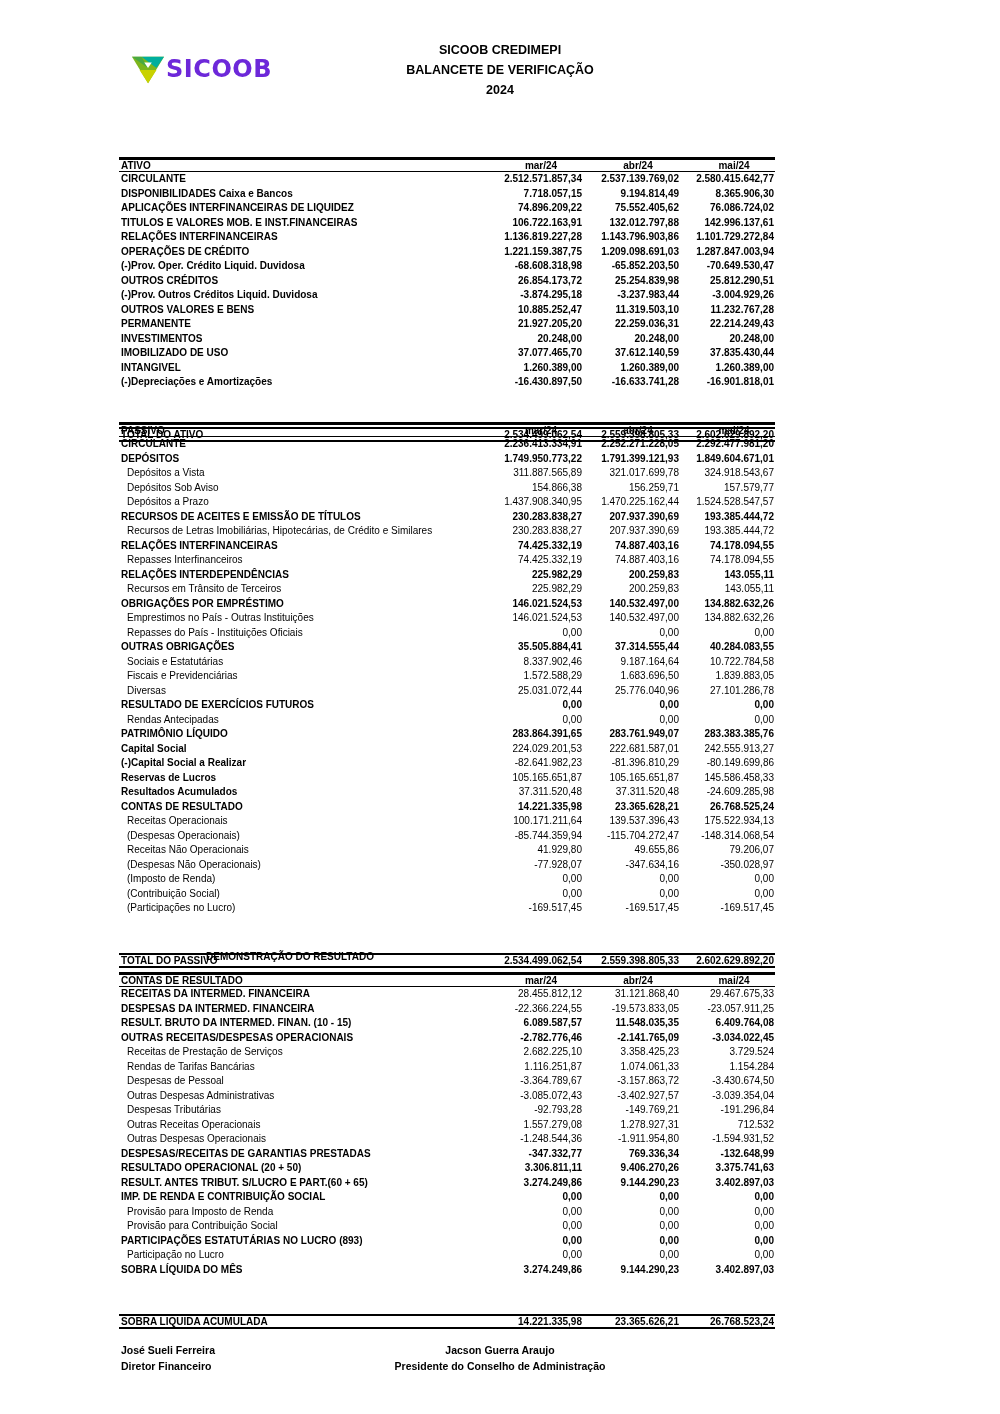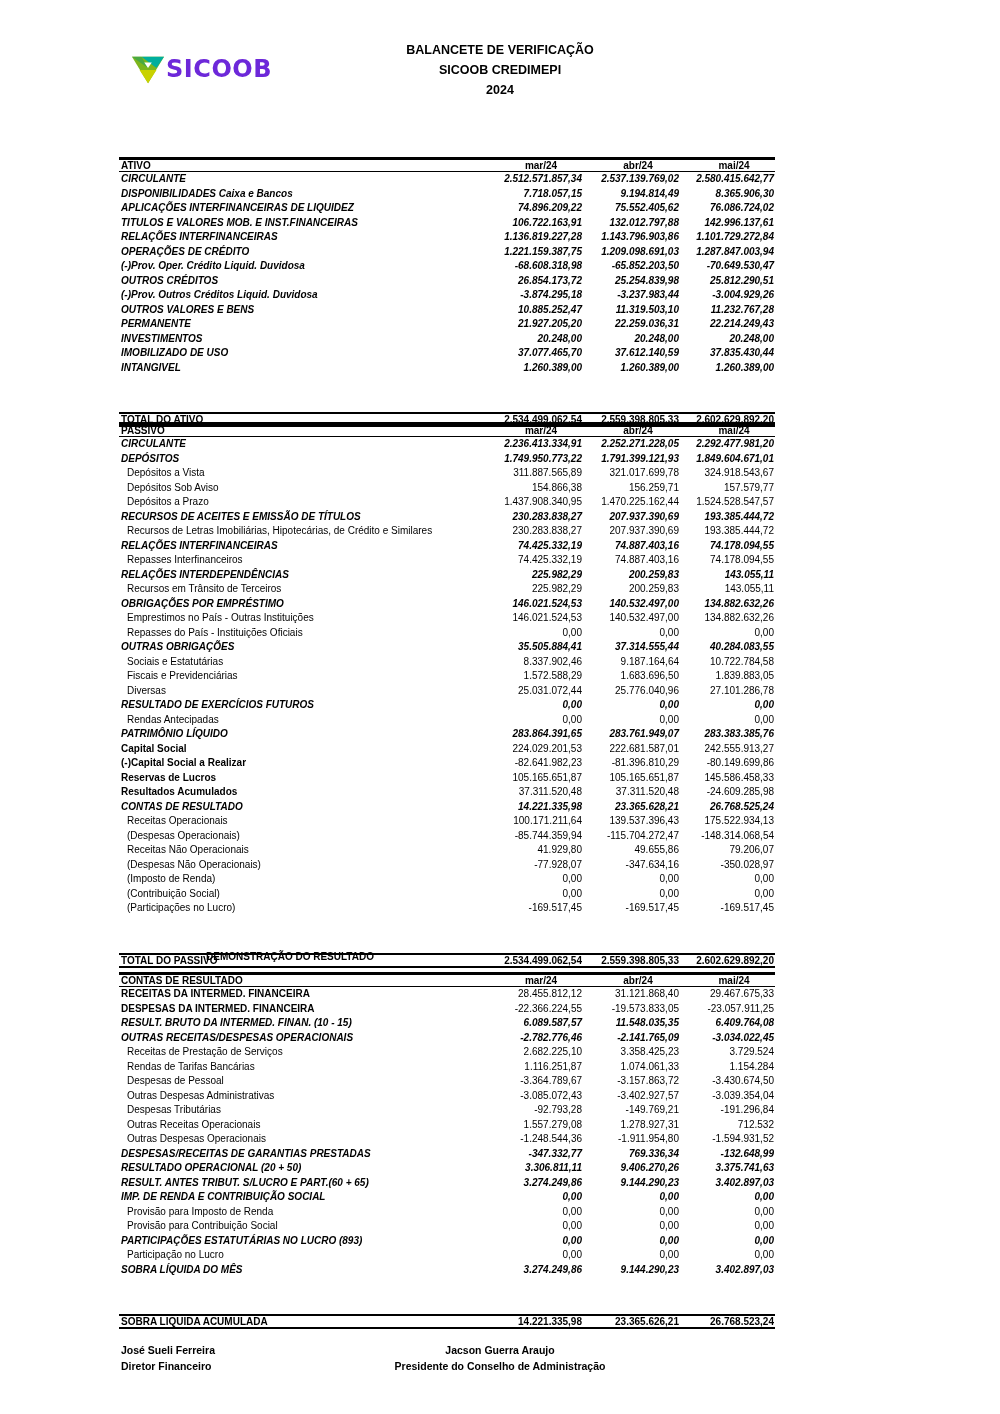--- a/index.html
+++ b/index.html
@@ -9,21 +9,21 @@
   .logo svg { width: 34px; height: 30px; }
   .logo-text { font-family: "DejaVu Sans", sans-serif; font-weight: bold; font-size: 24px; color: #6d28d9; letter-spacing: 0.5px; margin-left: 2px; }
   .title-block { position: absolute; left: 350px; top: 40px; width: 300px; text-align: center; font-weight: bold; font-size: 12.5px; line-height: 20px; }
   .tbl { position: absolute; left: 119px; width: 656px; font-size: 10px; }
   .row { display: flex; height: 14.5px; line-height: 14.5px; white-space: nowrap; }
   .row .lbl { flex: 1; padding-left: 2px; overflow: hidden; }
   .row .v { width: 97px; text-align: right; padding-right: 1px; }
   .row .v:last-child { width: 95px; }
   .row.hdr { border-top: 3px solid #000; border-bottom: 1px solid #000; height: 15px; line-height: 13px; font-weight: bold; align-items: center; }
   .row.hdr .v { text-align: center; padding-left: 14px; }
-  .row.b { font-weight: bold; font-style: italic; }
+  .row.b { font-weight: bold; }
   .row.sub .lbl { padding-left: 8px; }
   .row.total { font-weight: bold; border-top: 2px solid #000; border-bottom: 2px solid #000; height: 15px; line-height: 12px; margin-top: 37px; }
   .section-title { position: absolute; left: 206px; top: 951px; font-size: 10px; font-weight: bold; }
   .sig { position: absolute; font-weight: bold; font-size: 10.5px; line-height: 16px; }
   .sig.left { left: 121px; top: 1342px; }
   .sig.center { left: 370px; top: 1330px; width: 260px; text-align: center; margin-top: 12px; }
 </style>
 </head>
 <body>
 
@@ -32,22 +32,22 @@
     <polygon points="0,2 34,2 17,30" fill="#7DB61C"></polygon>
     <polygon points="10,2 34,2 26,14" fill="#00AE9D"></polygon>
     <polygon points="0,2 10,2 17,14" fill="#49A942"></polygon>
     <polygon points="8,16 26,16 17,30" fill="#C9D200"></polygon>
     <polygon points="13,8 21,8 17,14" fill="#ffffff"></polygon>
   </svg>
   <span class="logo-text">SICOOB</span>
 </div>
 
 <div class="title-block">
+  <div>SICOOB CREDIMEPI</div>
   <div>BALANCETE DE VERIFICAÇÃO</div>
-  <div>SICOOB CREDIMEPI</div>
   <div>2024</div>
 </div>
 
 <div class="tbl" id="ativo-tbl" style="top:157px;">
     <div class="row hdr">
       <div class="lbl">ATIVO</div>
       <div class="v">mar/24</div>
       <div class="v">abr/24</div>
       <div class="v">mai/24</div>
     </div>
@@ -127,20 +127,26 @@
       <div class="lbl">IMOBILIZADO DE USO</div>
       <div class="v">37.077.465,70</div>
       <div class="v">37.612.140,59</div>
       <div class="v">37.835.430,44</div>
     </div>
     <div class="row b">
       <div class="lbl">INTANGIVEL</div>
       <div class="v">1.260.389,00</div>
       <div class="v">1.260.389,00</div>
       <div class="v">1.260.389,00</div>
+    </div>
+    <div class="row b">
+      <div class="lbl">(-)Depreciações e Amortizações</div>
+      <div class="v">-16.430.897,50</div>
+      <div class="v">-16.633.741,28</div>
+      <div class="v">-16.901.818,01</div>
     </div>
     <div class="row total">
       <div class="lbl">TOTAL DO ATIVO</div>
       <div class="v">2.534.499.062,54</div>
       <div class="v">2.559.398.805,33</div>
       <div class="v">2.602.629.892,20</div>
     </div>
   </div>
 <div class="tbl" id="passivo-tbl" style="top:422px;">
     <div class="row hdr">

